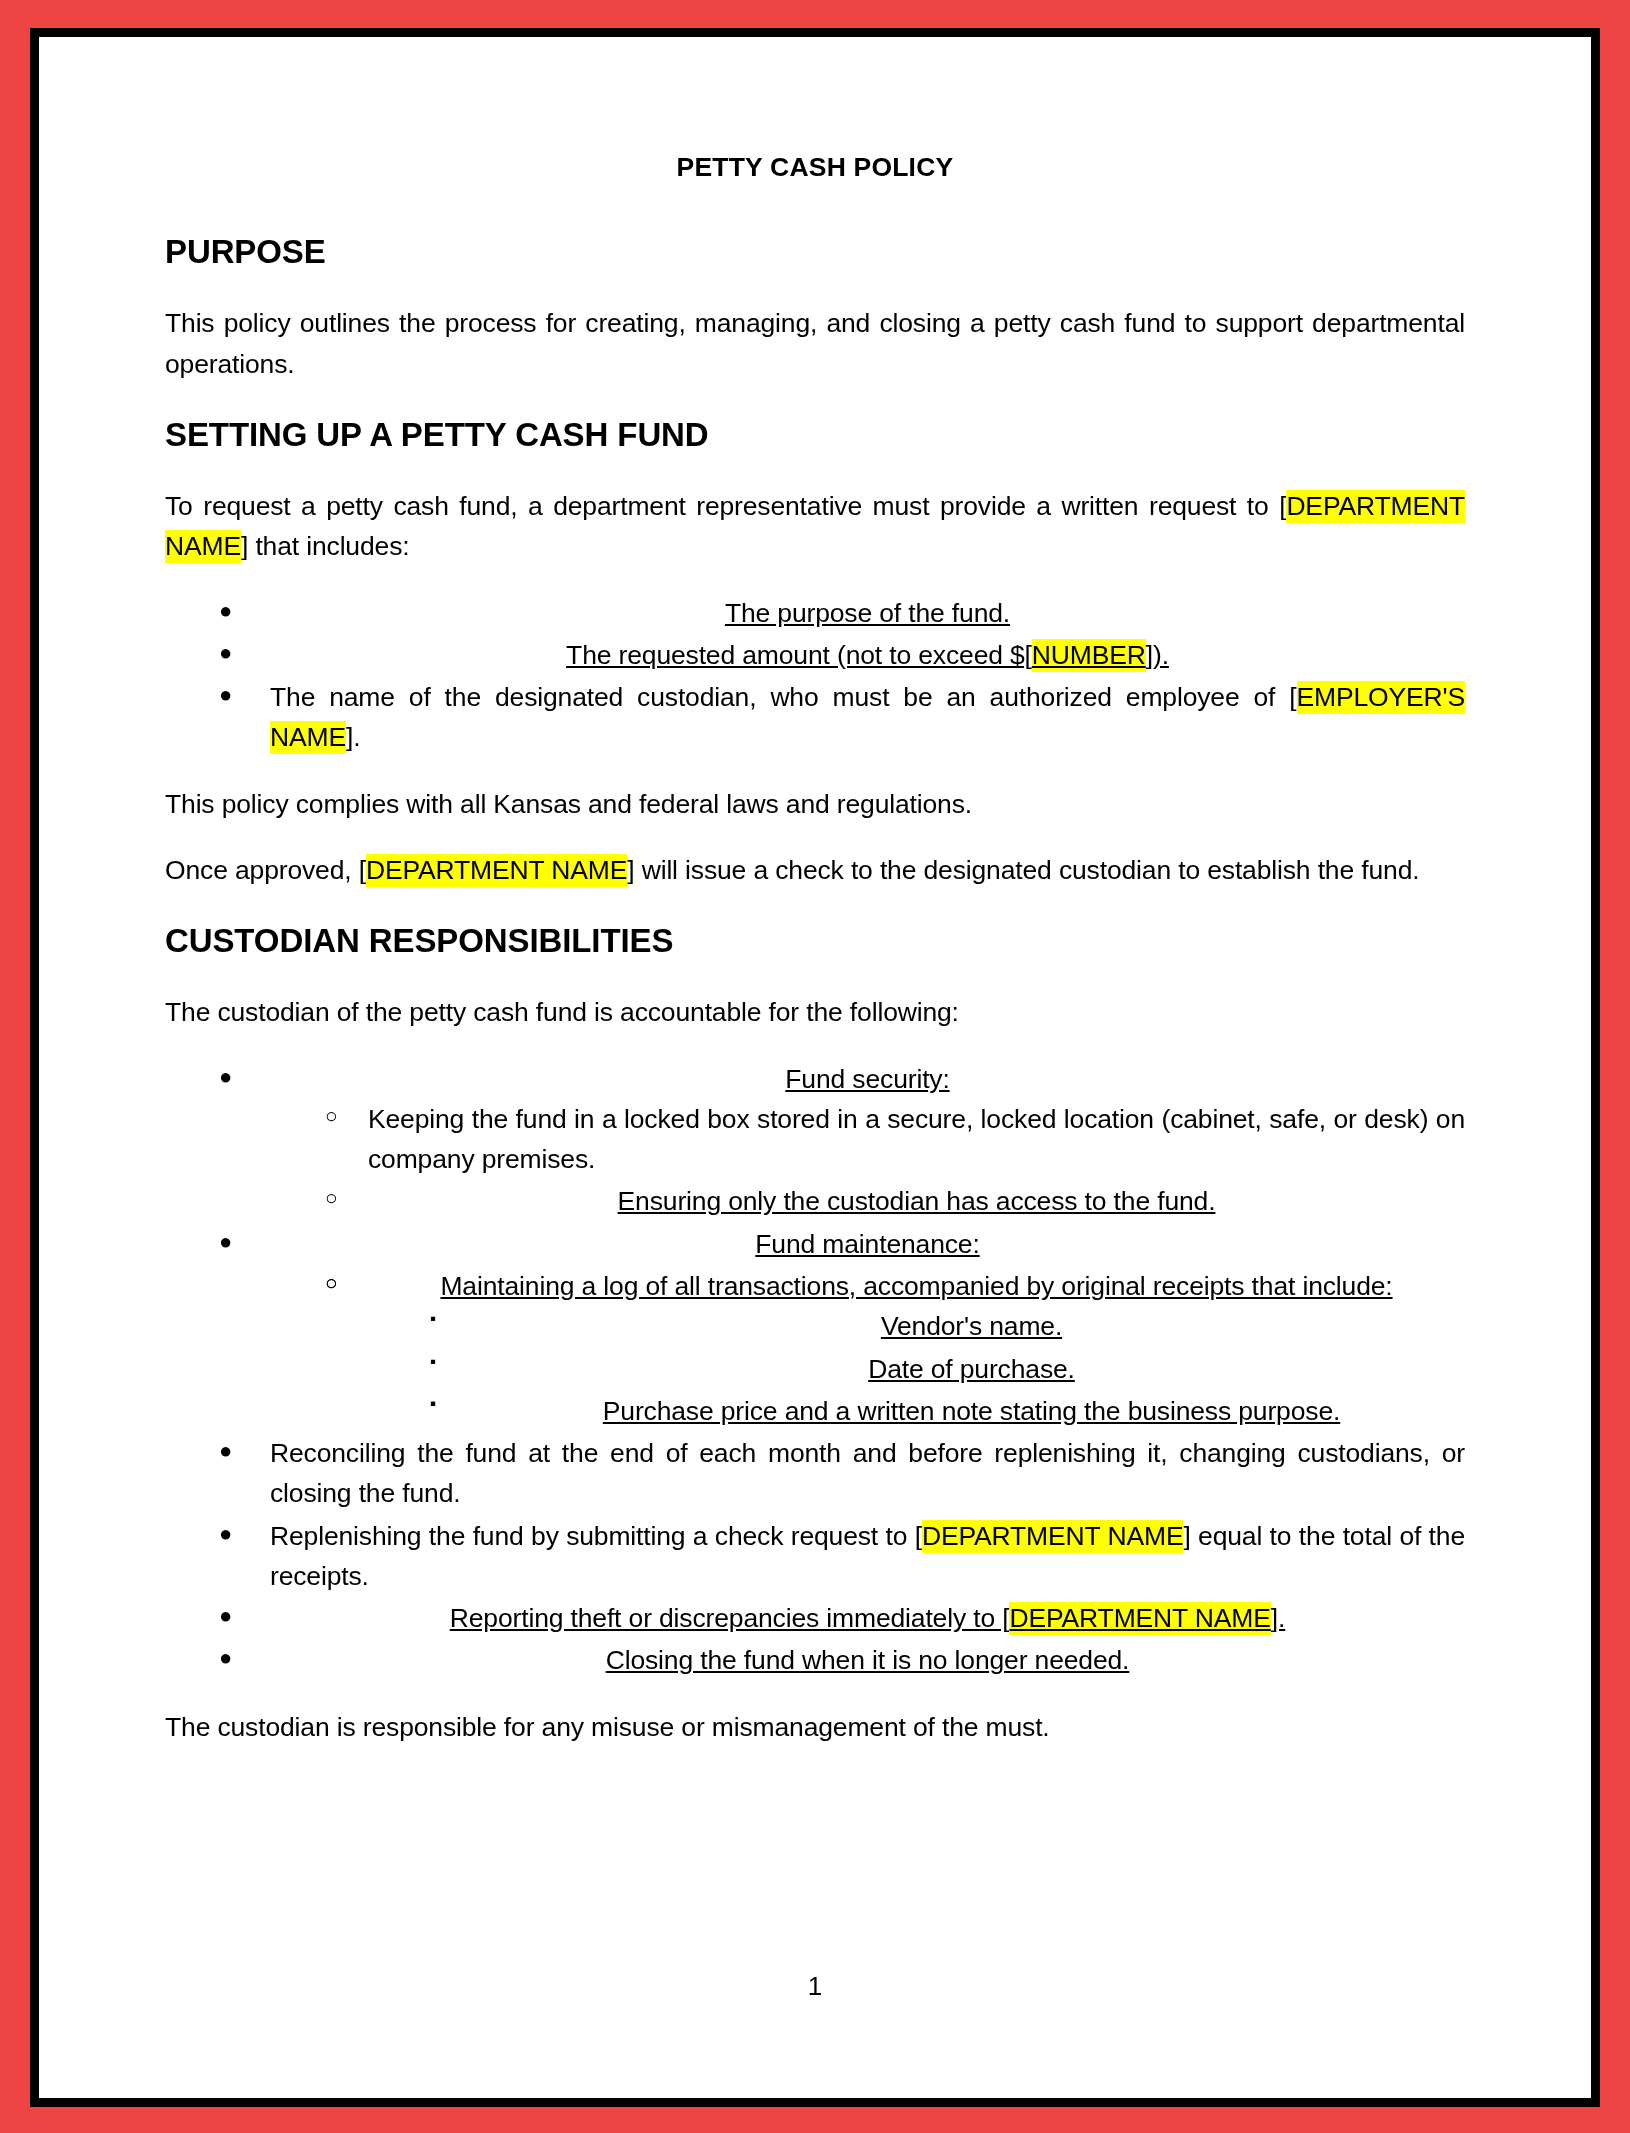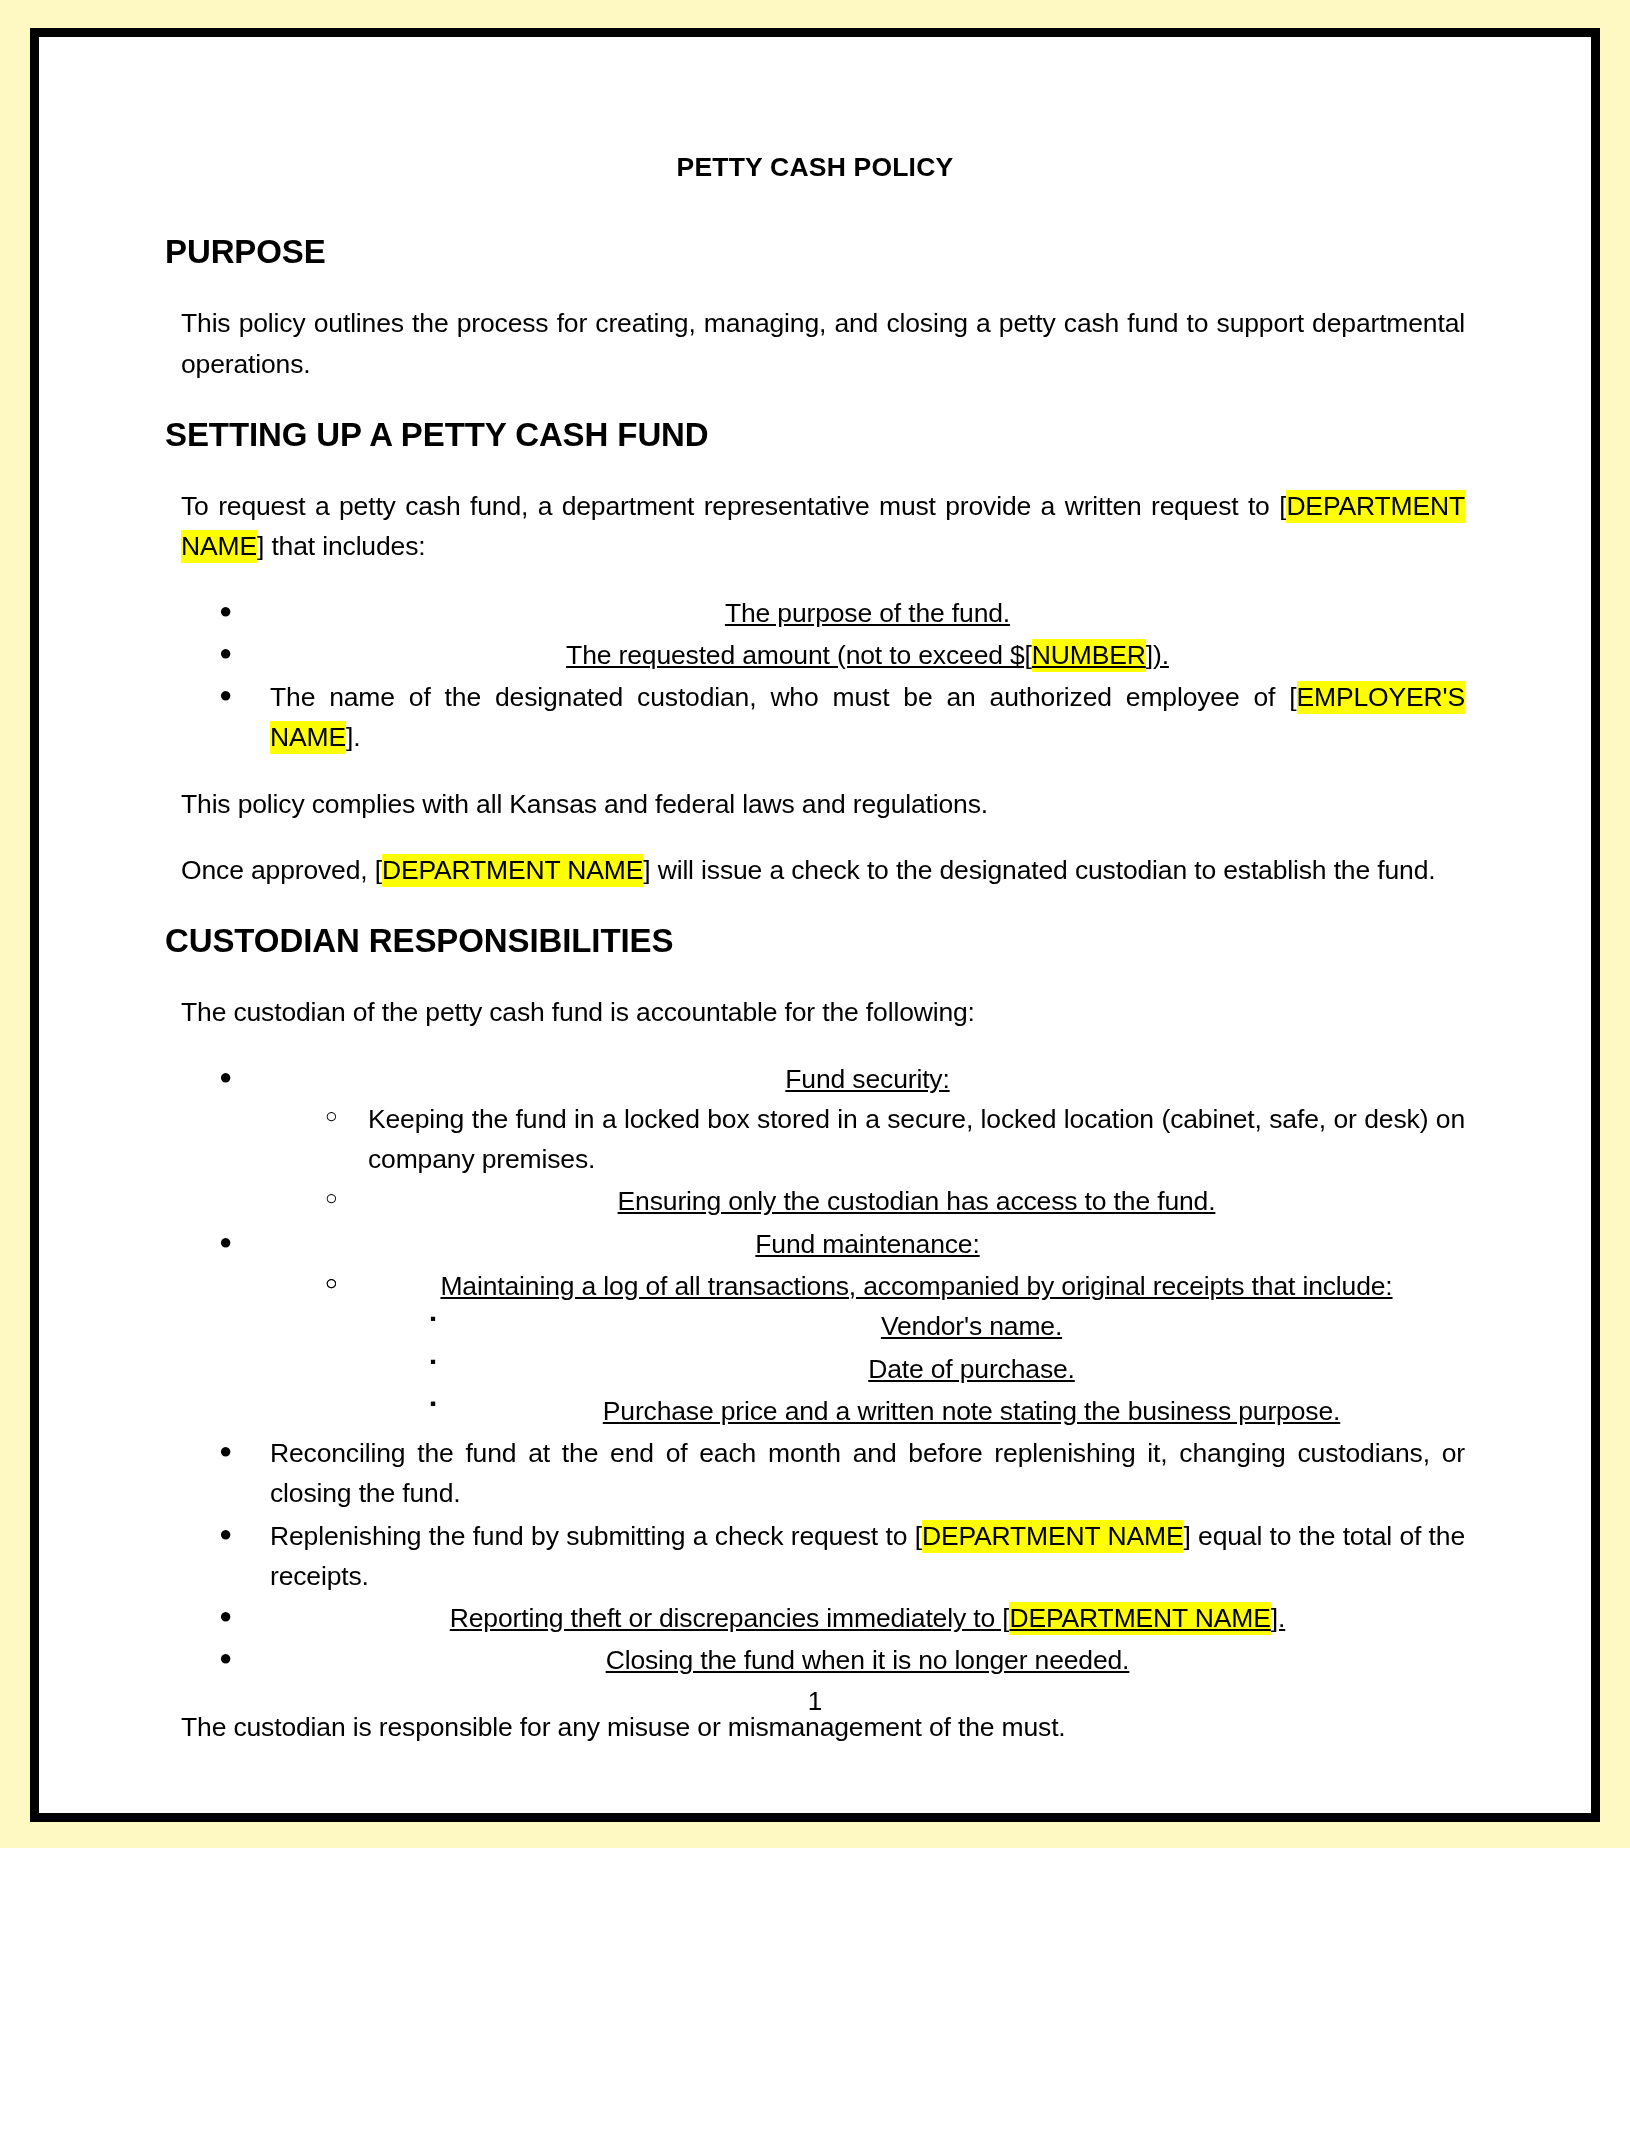--- a/index.html
+++ b/index.html
@@ -10,23 +10,23 @@
   }
   body {
     font-family: "Liberation Sans", sans-serif;
     color: #000000;
   }
 
   
   .page {
     position: relative;
     width: 1630px;
-    height: 1848px;
+    height: 2133px;
     box-sizing: border-box;
-    background: #fef9c3;
+    background: #ef4444;
     padding: 28px 30px 32px 30px;
   }
   .page-frame {
     position: absolute;
     left: 30px;
     top: 28px;
     right: 30px;
     bottom: 26px;
     border: 9px solid #000000;
     box-sizing: border-box;
@@ -63,21 +63,21 @@
   }
 
   h2.section-heading {
     font-weight: bold;
     font-size: 33px;
     margin: 0 0 26px 0;
     letter-spacing: -0.1px;
   }
 
   p.body-text {
-    margin: 0 0 26px 16px;
+    margin: 0 0 26px 0;
     text-align: justify;
     text-justify: inter-word;
   }
   p.body-text.last-para { margin-bottom: 0; }
 
   
   .hl {
     background-color: #ffff00;
     padding: 1px 0 2px 0;
   }

